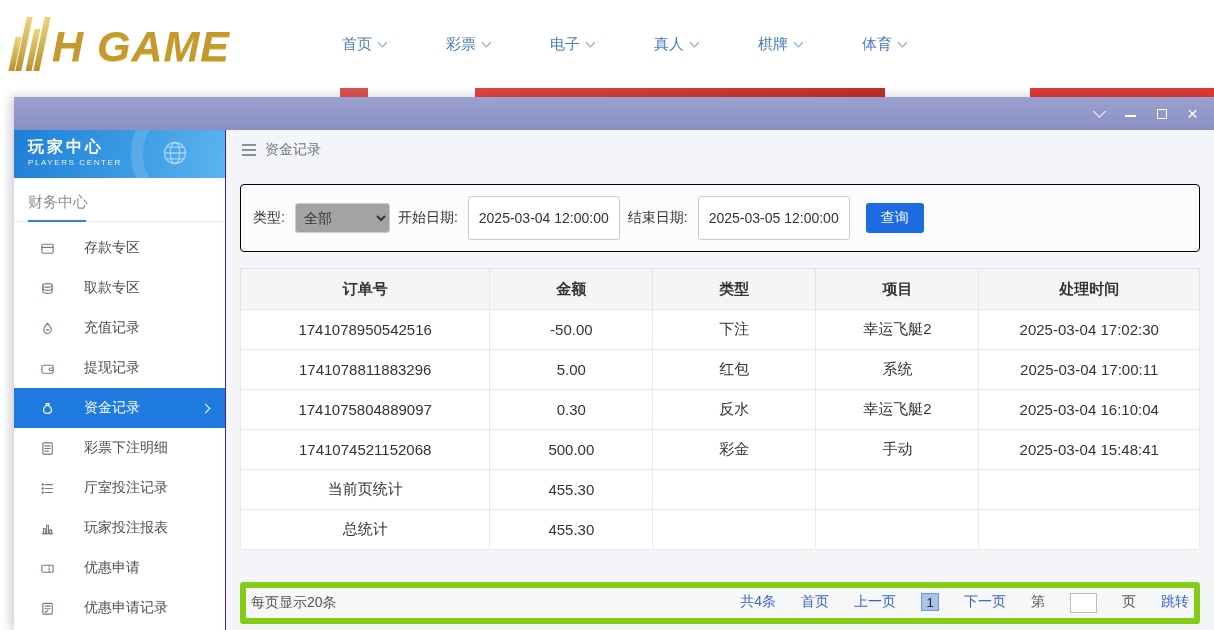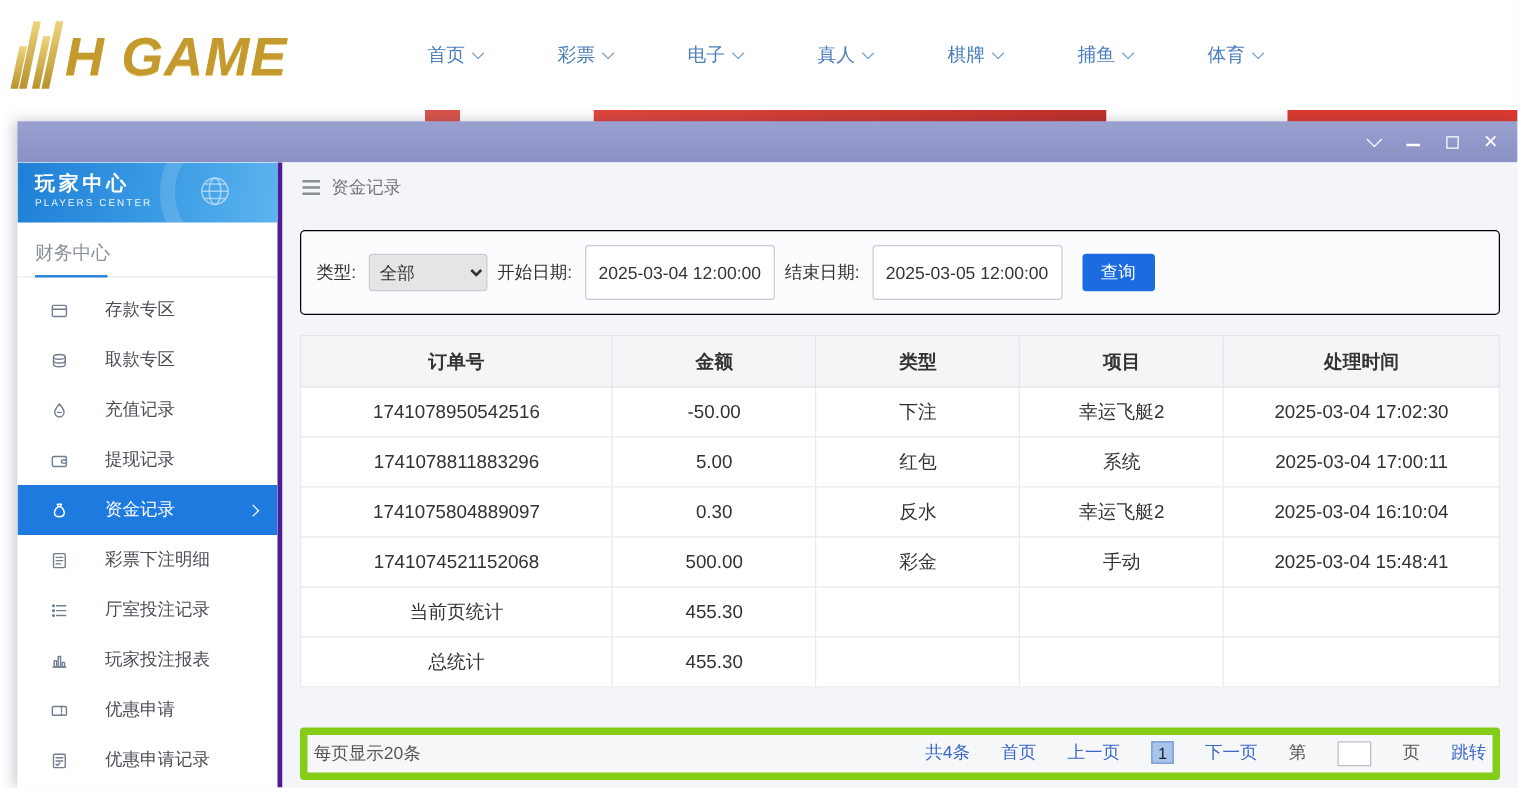--- a/index.html
+++ b/index.html
@@ -40,21 +40,21 @@
     color:#fff; cursor:pointer; }
   .wc-chev { width:9px; height:9px; border-left:1.6px solid #fff; border-bottom:1.6px solid #fff;
     transform:rotate(-45deg); margin-top:-4px; }
   .wc-min { width:11px; border-top:2px solid #fff; margin-top:4px; }
   .wc-max { width:10px; height:10px; border:1.6px solid #fff; }
   .wc-close { font-size:19px; line-height:1; font-weight:normal; }
 
   .modal-body { flex:1; display:flex; min-height:0; background:#eff2f6; }
 
   
-  .sidebar { width:212px; flex:0 0 212px; background:#fff; border-right:4px solid #4c1d95;
+  .sidebar { width:212px; flex:0 0 212px; background:#fff; border-right:1px solid #4c1d95;
     display:flex; flex-direction:column; overflow:hidden; }
   .sidebar-head { height:48px; flex:0 0 48px; position:relative; overflow:hidden; color:#fff;
     background:linear-gradient(100deg,#1f7fd6,#3b9be4 55%,#5cb4ef); padding:7px 0 0 14px; }
   .sidebar-head::after { content:''; position:absolute; right:-22px; top:-34px; width:92px; height:92px;
     border:12px solid rgba(255,255,255,.14); border-radius:50%; }
   .sh-title { font-size:16px; font-weight:bold; letter-spacing:3px; }
   .sh-sub { font-size:8px; letter-spacing:1.6px; opacity:.9; }
   .globe { position:absolute; right:36px; top:9px; opacity:.65; }
   .sidebar-section { padding:15px 14px 9px; color:#8a9097; font-size:15px;
     border-bottom:1px solid #e8eaed; position:relative; }
@@ -72,21 +72,21 @@
   
   .content { flex:1; display:flex; flex-direction:column; min-width:0; background:#f3f5f8; }
   .breadcrumb { height:40px; flex:0 0 40px; display:flex; align-items:center; gap:9px;
     padding:0 16px; color:#707579; font-size:14px; }
   .hamburger { display:flex; flex-direction:column; gap:3px; cursor:pointer; }
   .hamburger i { width:14px; height:1.7px; background:#8a8f94; display:block; }
 
   .filters { margin:14px 14px 16px; border:1px solid #000000; background:#fbfcfd; border-radius:4px;
     padding:11px 12px; display:flex; align-items:center; gap:8px; font-size:14px; color:#333; }
   .filters label { margin-right:2px; }
-  .filters select { height:30px; width:95px; border:1px solid #c9cdd3; border-radius:3px; background:#e5e5e5;
+  .filters select { height:30px; width:95px; border:1px solid #c9cdd3; border-radius:3px; background:#a3a3a3;
     font-size:14px; padding:0 4px; color:#333; font-family:inherit; }
   .filters input { height:44px; width:152px; border:1px solid #c9cdd3; border-radius:3px; background:#fff;
     font-size:14px; text-align:center; color:#333; font-family:inherit; }
   .btn-query { height:30px; padding:0 15px; margin-left:8px; background:#1d6be0; color:#fff;
     border:none; border-radius:3px; font-size:14px; cursor:pointer; font-family:inherit; }
 
   .data-table { width:calc(100% - 28px); margin:0 14px; border-collapse:collapse; background:#fff;
     table-layout:fixed; font-size:15px; color:#333; }
   .data-table th { background:#f4f5f7; font-weight:bold; height:41px; border:1px solid #e2e5ea; }
   .data-table td { height:40px; text-align:center; border:1px solid #e8eaee; background:#fff;
@@ -129,24 +129,20 @@
         <div class="nav-item">
           <span>电子</span>
           <i class="chev"></i>
         </div>
         <div class="nav-item">
           <span>真人</span>
           <i class="chev"></i>
         </div>
         <div class="nav-item">
           <span>棋牌</span>
-          <i class="chev"></i>
-        </div>
-        <div class="nav-item">
-          <span>捕鱼</span>
           <i class="chev"></i>
         </div>
         <div class="nav-item">
           <span>体育</span>
           <i class="chev"></i>
         </div>
       </nav>
   </header>
 
   <div class="banner-strip">

